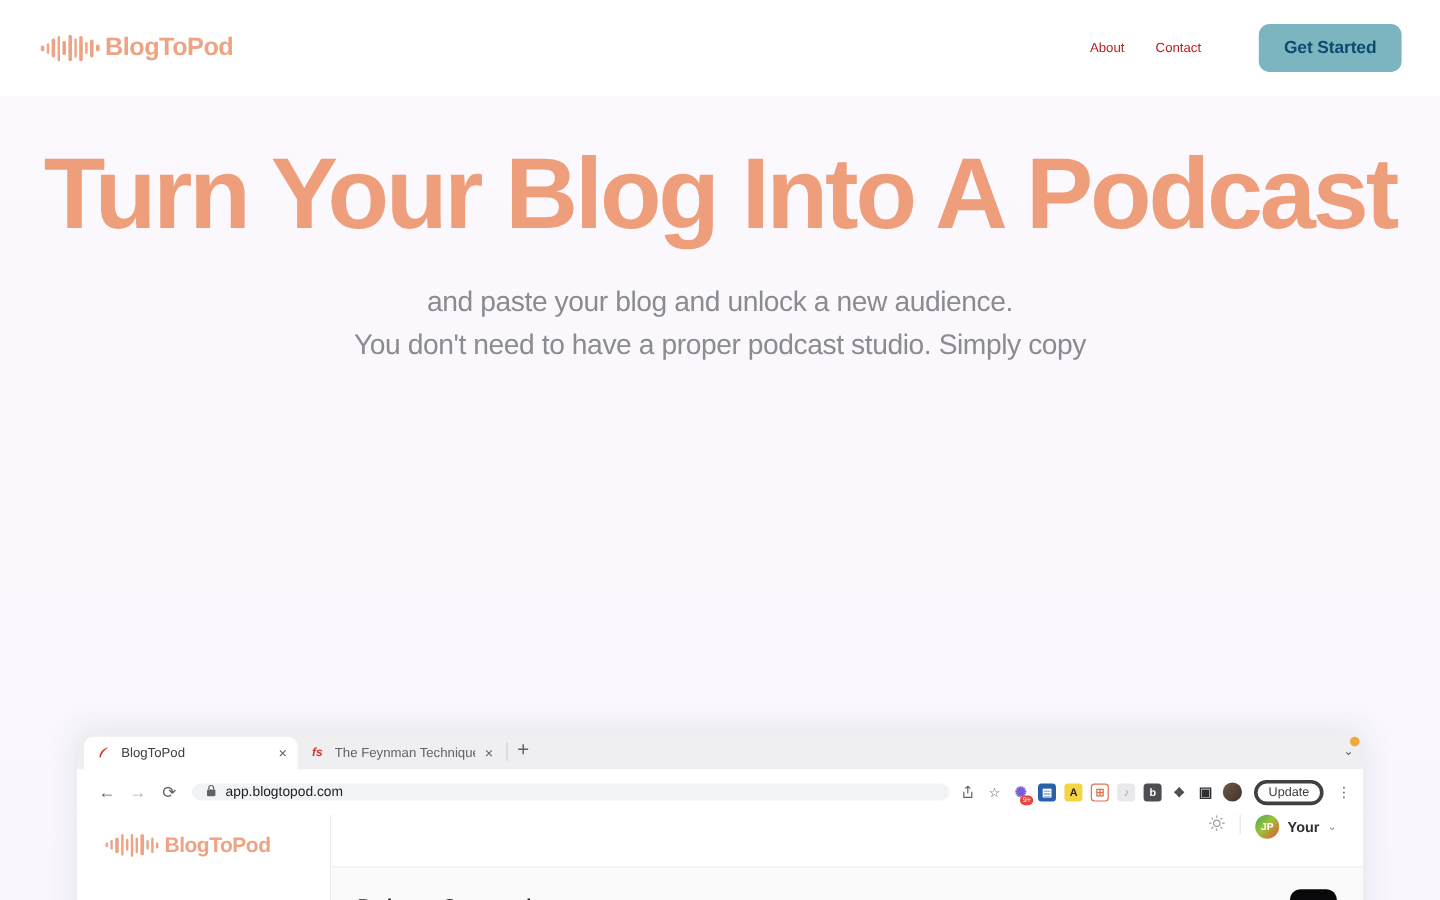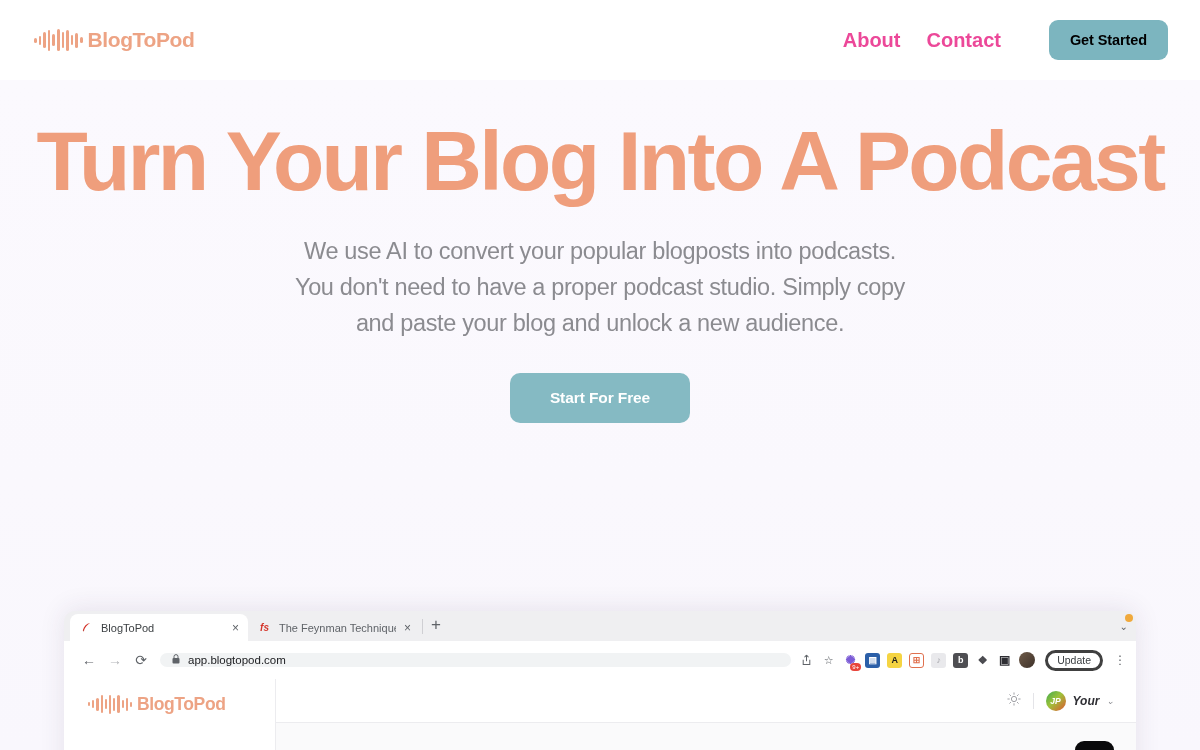--- a/index.html
+++ b/index.html
@@ -23,25 +23,25 @@
   .brand { display: flex; align-items: center; gap: 2px; }
   .wave { display: flex; align-items: center; gap: 2px; height: 22px; }
   .wave i { display:block; width: 2.6px; border-radius: 2px; background: #eda384; }
   .brand-name {
     font-size: 21px; font-weight: 700; color: #eda384;
     letter-spacing: -0.4px; margin-left: 3px;
   }
 
   .nav { display: flex; align-items: center; gap: 26px; }
   .nav-link {
-    font-size: 20px; color: #ec4899; text-decoration: none; font-weight: 700;
+    font-size: 11px; color: #b91c1c; text-decoration: none; font-weight: 400;
   }
   .btn-get-started {
     margin-left: 22px;
-    background: #7cb5bf; color: #000000;
+    background: #7cb5bf; color: #0c4a6e;
     font-size: 14.5px; font-weight: 700;
     border: none; border-radius: 9px;
     padding: 12px 21px;
     cursor: pointer;
     letter-spacing: -0.1px;
   }
 
   
   .hero {
     position: absolute; top: 80px; left: 0; width: 1200px; height: 670px;
@@ -147,22 +147,22 @@
   .app-brand-name { font-size: 17.5px; font-weight: 700; color: #eda384; letter-spacing: -0.4px; margin-left: 3px; }
   .side-item {
     display: flex; align-items: center; gap: 10px;
     margin-top: 33px; font-size: 11.5px; color: #4b4b50; font-weight: 600;
   }
   .side-icon { width: 14px; height: 14px; color: #6f7075; display:flex; align-items:center; justify-content:center; }
 
   .app-main { flex: 1 1 auto; display: flex; flex-direction: column; background:#ffffff; }
   .app-topbar {
     height: 44px; border-bottom: 1px solid #ececef;
-    display: flex; align-items: center; justify-content: flex-end;
-    padding: 0 22px; gap: 12px; background:#ffffff;font-style:italic;
+    display: flex; align-items: flex-start; justify-content: flex-end;
+    padding: 0 22px; gap: 12px; background:#ffffff;
   }
   .theme-icon { font-size: 13px; color: #9b9ca1; }
   .vdiv { width: 1px; height: 16px; background: #e4e4e8; }
   .user { display: flex; align-items: center; gap: 7px; }
   .avatar-app {
     width: 20px; height: 20px; border-radius: 50%;
     background: linear-gradient(135deg,#3faa4e 0%, #9ec23a 45%, #e0562f 100%);
     color: #fff; font-size: 8.5px; font-weight: 700;
     display: flex; align-items: center; justify-content: center;
   }
@@ -210,26 +210,24 @@
 
   </header>
 
   <section class="hero">
 
     <h1 class="hero-title">
       <span class="l1">Turn Your Blog Into A Podcast</span>
     </h1>
 
     <p class="hero-sub">
-      <span>We use AI to convert your popular blogposts into podcasts.</span>
+      <span>and paste your blog and unlock a new audience.</span>
       <span>You don't need to have a proper podcast studio. Simply copy</span>
-      <span>and paste your blog and unlock a new audience.</span>
     </p>
 
-    <button class="btn-start">Start For Free</button>
 
   </section>
 
   <div class="browser">
 
     <div class="tabstrip">
 
       <div class="tab active">
         <span class="tab-favicon feather">
           <svg width="11" height="11" viewBox="0 0 12 12">

